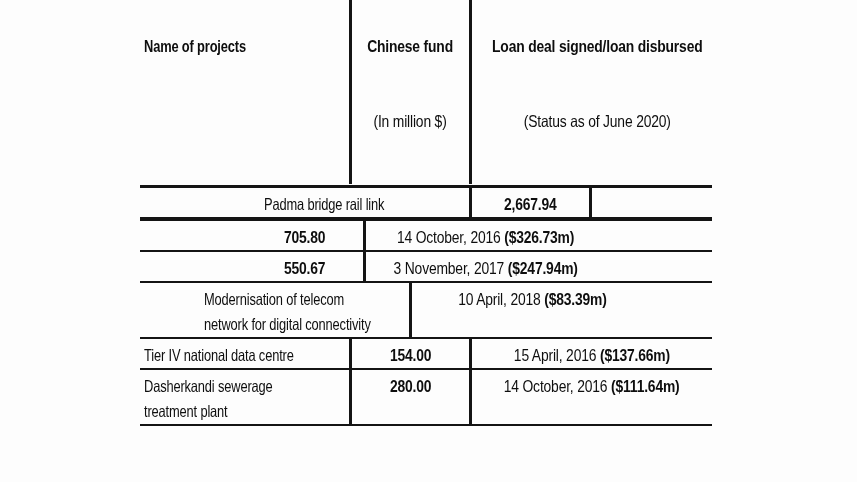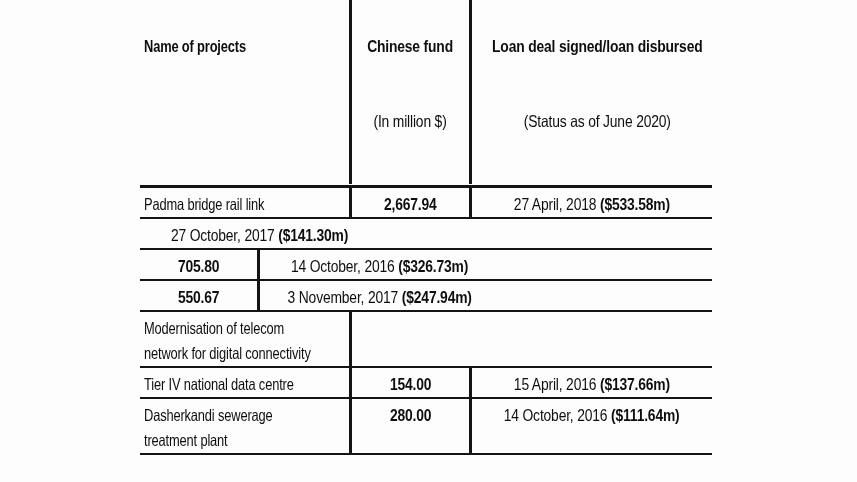--- a/index.html
+++ b/index.html
@@ -17,20 +17,21 @@
     width:572px;
   }
   .thead{
     display:flex;
     border-bottom:3.4px solid #141414;
     padding-bottom:1px;
   }
   .row{
     display:flex;
     border-bottom:2.8px solid #141414;
+    justify-content:center;
   }
   .cell{
     box-sizing:border-box;
     line-height:25px;
     padding-top:4px;
     font-size:16.5px;
     letter-spacing:-0.2px;
   }
   .c1{
     width:212px;
@@ -83,36 +84,35 @@
           <span class="h1">Loan deal signed/loan disbursed</span>
           <span class="h2">(Status as of June 2020)</span>
         </span>
       </div>
     </div>
 
     <div id="tbody">
         <div class="row">
           <div class="cell c1"><span class="cell-inner">Padma bridge rail link</span></div>
           <div class="cell c2"><span class="cell-inner fund">2,667.94</span></div>
-          <div class="cell c3"><span class="cell-inner"><span>27 April, 2018</span> <span class="amount">($533.58m)</span></span></div>
         </div>
         <div class="row">
-          <div class="cell c3"><span class="cell-inner"><span>27 October, 2017</span> <span class="amount">($141.30m)</span></span></div>
         </div>
         <div class="row">
           <div class="cell c2"><span class="cell-inner fund">705.80</span></div>
           <div class="cell c3"><span class="cell-inner"><span>14 October, 2016</span> <span class="amount">($326.73m)</span></span></div>
         </div>
         <div class="row">
           <div class="cell c2"><span class="cell-inner fund">550.67</span></div>
           <div class="cell c3"><span class="cell-inner"><span>3 November, 2017</span> <span class="amount">($247.94m)</span></span></div>
         </div>
         <div class="row">
           <div class="cell c1"><span class="cell-inner">Modernisation of telecom
 network for digital connectivity</span></div>
+          <div class="cell c3"><span class="cell-inner"><span>10 April, 2018</span> <span class="amount">($83.39m)</span></span></div>
         </div>
         <div class="row">
           <div class="cell c1"><span class="cell-inner">Tier IV national data centre</span></div>
           <div class="cell c2"><span class="cell-inner fund">154.00</span></div>
           <div class="cell c3"><span class="cell-inner"><span>15 April, 2016</span> <span class="amount">($137.66m)</span></span></div>
         </div>
         <div class="row">
           <div class="cell c1"><span class="cell-inner">Dasherkandi sewerage
 treatment plant</span></div>
           <div class="cell c2"><span class="cell-inner fund">280.00</span></div>

